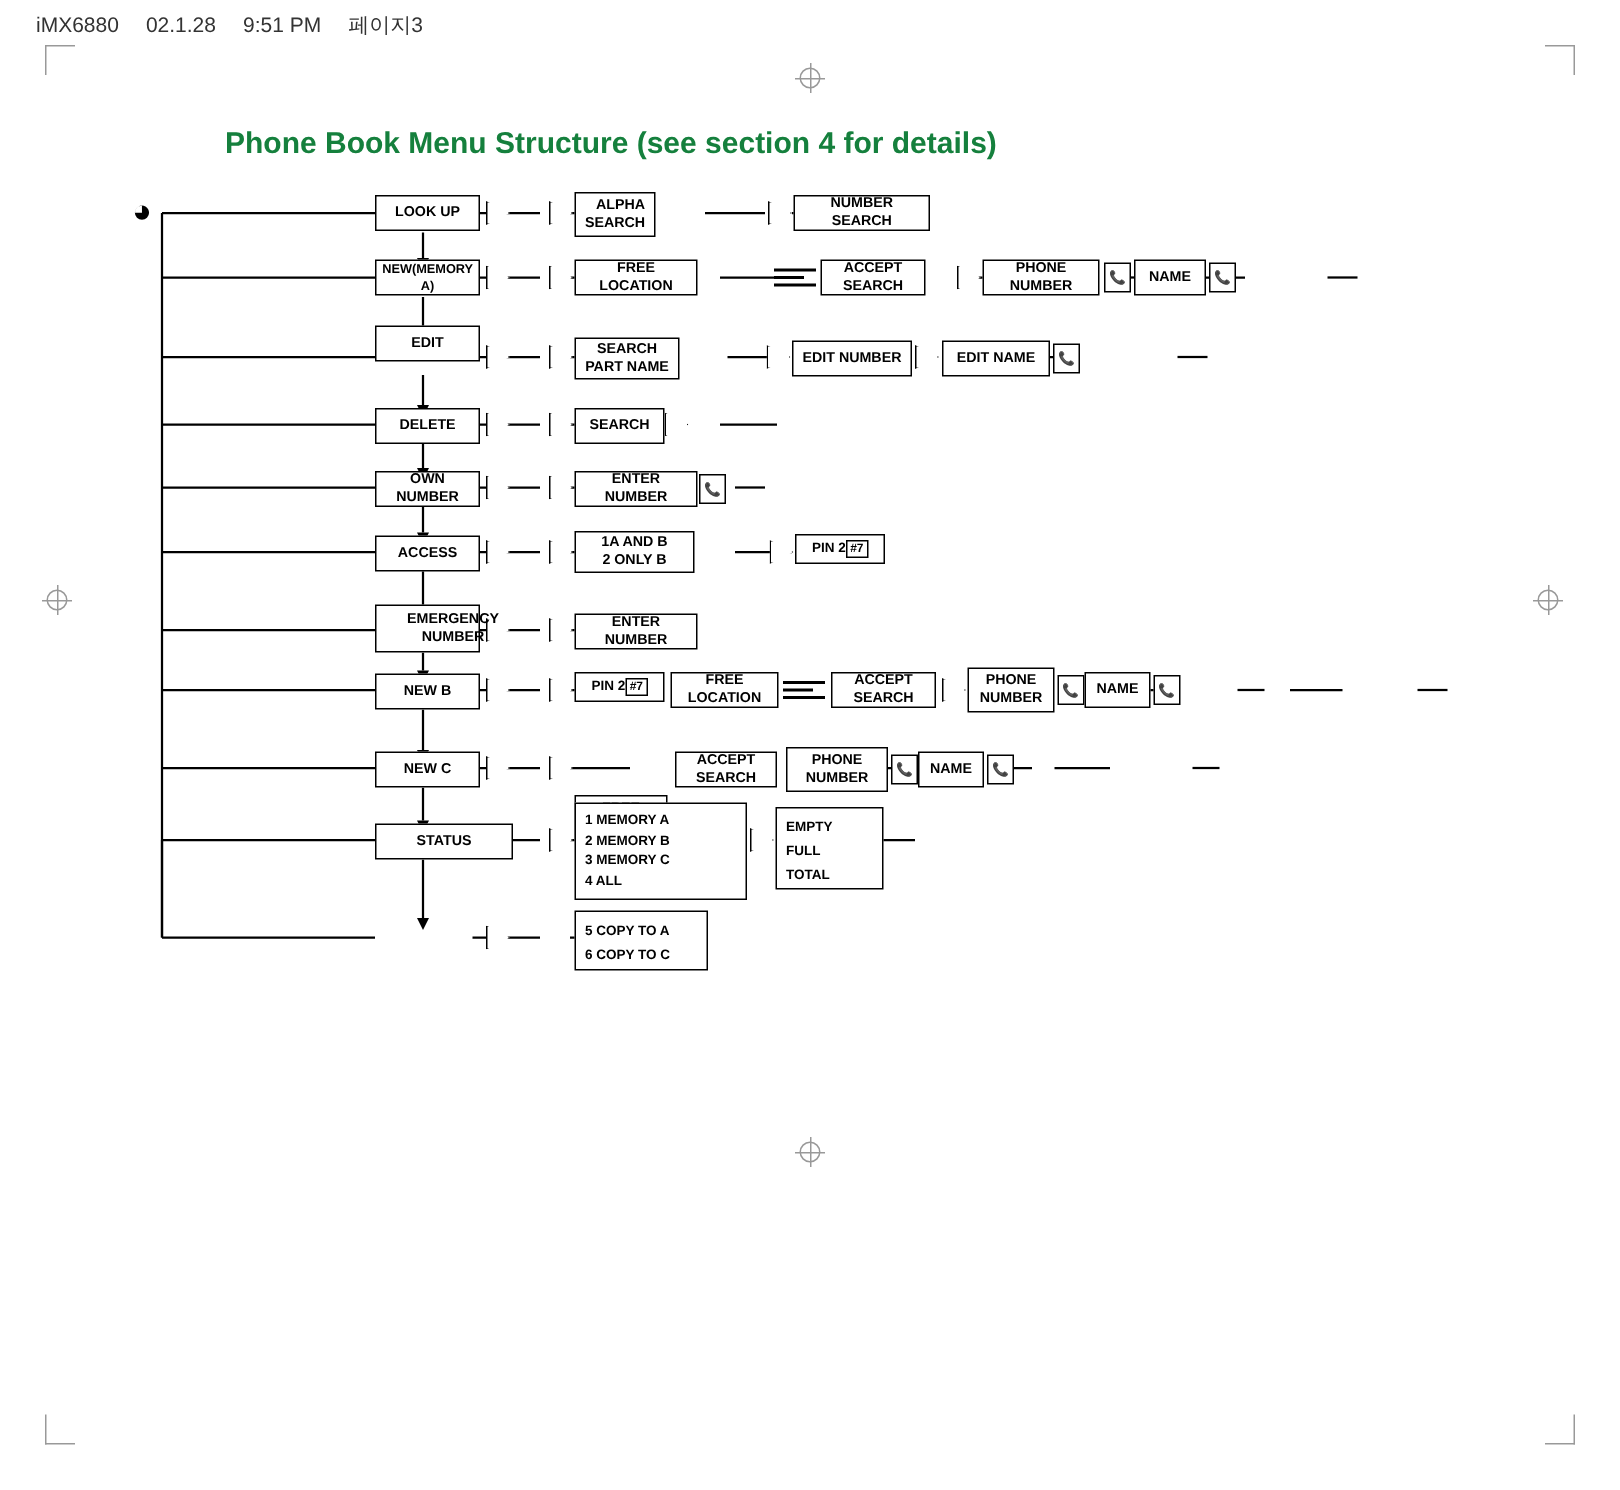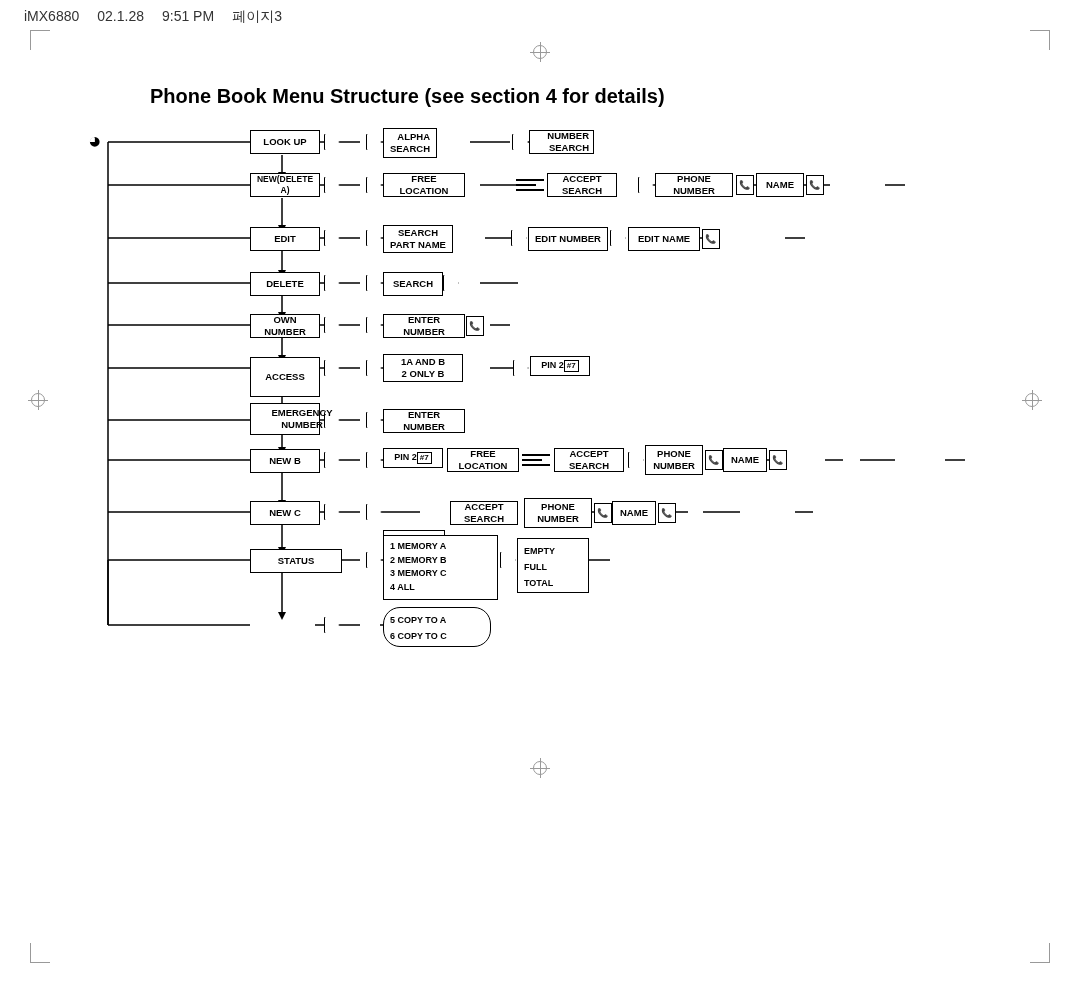--- a/index.html
+++ b/index.html
@@ -69,21 +69,21 @@
       transform: translate(-50%, -50%);
     }
 
     
     .main-title {
       position: absolute;
       top: 85px;
       left: 150px;
       font-size: 20px;
       font-weight: bold;
-      color: #000000;
+      color: #15803d;
     }
 
     
     .diagram {
       position: absolute;
       top: 120px;
       left: 50px;
       width: 980px;
       height: 580px;
     }
@@ -309,24 +309,24 @@
   <div style="position:absolute; left:274px; top:14px; width:16px; height:16px; background:#fff; border:1.5px solid #000; clip-path:polygon(0 0, 100% 50%, 0 100%);"></div>
 
   <div class="box" style="left:200px; top:10px; width:70px; height:24px;">LOOK UP</div>
 
   <div style="position:absolute; left:316px; top:14px; width:16px; height:16px; background:#fff; border:1.5px solid #000; clip-path:polygon(0 0, 100% 50%, 0 100%);"></div>
 
   <div class="box" style="left:333px; top:8px; width:54px; height:30px;text-align:right;">ALPHA<br>SEARCH</div>
 
   <div style="position:absolute; left:462px; top:14px; width:16px; height:16px; background:#fff; border:1.5px solid #000; clip-path:polygon(0 0, 100% 50%, 0 100%);"></div>
 
-  <div class="box" style="left:479px; top:10px; width:65px; height:24px;text-align:right;">NUMBER SEARCH</div>
+  <div class="box" style="left:479px; top:10px; width:91px; height:24px;">NUMBER SEARCH</div>
 
   <div style="position:absolute; left:274px; top:57px; width:16px; height:16px; background:#fff; border:1.5px solid #000; clip-path:polygon(0 0, 100% 50%, 0 100%);"></div>
-  <div class="box" style="left:200px; top:53px; width:70px; height:24px; font-size:8.5px;">NEW(DELETE  A)</div>
+  <div class="box" style="left:200px; top:53px; width:70px; height:24px; font-size:8.5px;">NEW(MEMORY  A)</div>
 
   <div style="position:absolute; left:316px; top:57px; width:16px; height:16px; background:#fff; border:1.5px solid #000; clip-path:polygon(0 0, 100% 50%, 0 100%);"></div>
   <div class="box" style="left:333px; top:53px; width:82px; height:24px;">FREE  LOCATION</div>
 
   <div style="position:absolute; left:466px; top:56px; width:28px; height:18px; display:flex; flex-direction:column; gap:3px; justify-content:center;">
     <div style="height:2px; background:#000; width:100%;"></div>
     <div style="height:2px; background:#000; width:70%;"></div>
     <div style="height:2px; background:#000; width:100%;"></div>
   </div>
 
@@ -335,21 +335,21 @@
   <div style="position:absolute; left:588px; top:57px; width:16px; height:16px; background:#fff; border:1.5px solid #000; clip-path:polygon(0 0, 100% 50%, 0 100%);"></div>
   <div class="box" style="left:605px; top:53px; width:78px; height:24px;">PHONE  NUMBER</div>
 
   <div style="position:absolute; left:686px; top:55px; width:18px; height:20px; border:1.5px solid #000; background:#fff; display:flex; align-items:center; justify-content:center; font-size:9px;">📞</div>
 
   <div class="box" style="left:706px; top:53px; width:48px; height:24px;">NAME</div>
 
   <div style="position:absolute; left:756px; top:55px; width:18px; height:20px; border:1.5px solid #000; background:#fff; display:flex; align-items:center; justify-content:center; font-size:9px;">📞</div>
 
   <div style="position:absolute; left:274px; top:110px; width:16px; height:16px; background:#fff; border:1.5px solid #000; clip-path:polygon(0 0, 100% 50%, 0 100%);"></div>
-  <div class="box" style="left:200px; top:107px; width:70px; height:24px;">EDIT</div>
+  <div class="box" style="left:200px; top:97px; width:70px; height:24px;">EDIT</div>
 
   <div style="position:absolute; left:316px; top:110px; width:16px; height:16px; background:#fff; border:1.5px solid #000; clip-path:polygon(0 0, 100% 50%, 0 100%);"></div>
   <div class="box" style="left:333px; top:105px; width:70px; height:28px;">SEARCH<br>PART NAME</div>
 
   <div style="position:absolute; left:461px; top:110px; width:16px; height:16px; background:#fff; border:1.5px solid #000; clip-path:polygon(0 0, 100% 50%, 0 100%);"></div>
 
   <div class="box" style="left:478px; top:107px; width:80px; height:24px;">EDIT NUMBER</div>
 
   <div style="position:absolute; left:560px; top:110px; width:16px; height:16px; background:#fff; border:1.5px solid #000; clip-path:polygon(0 0, 100% 50%, 0 100%);"></div>
 
@@ -367,21 +367,21 @@
 
   <div style="position:absolute; left:274px; top:197px; width:16px; height:16px; background:#fff; border:1.5px solid #000; clip-path:polygon(0 0, 100% 50%, 0 100%);"></div>
   <div class="box" style="left:200px; top:194px; width:70px; height:24px;">OWN NUMBER</div>
 
   <div style="position:absolute; left:316px; top:197px; width:16px; height:16px; background:#fff; border:1.5px solid #000; clip-path:polygon(0 0, 100% 50%, 0 100%);"></div>
   <div class="box" style="left:333px; top:194px; width:82px; height:24px;">ENTER NUMBER</div>
 
   <div style="position:absolute; left:416px; top:196px; width:18px; height:20px; border:1.5px solid #000; background:#fff; display:flex; align-items:center; justify-content:center; font-size:9px;">📞</div>
 
   <div style="position:absolute; left:274px; top:240px; width:16px; height:16px; background:#fff; border:1.5px solid #000; clip-path:polygon(0 0, 100% 50%, 0 100%);"></div>
-  <div class="box" style="left:200px; top:237px; width:70px; height:40px;">ACCESS</div>
+  <div class="box" style="left:200px; top:237px; width:70px; height:24px;">ACCESS</div>
 
   <div style="position:absolute; left:316px; top:240px; width:16px; height:16px; background:#fff; border:1.5px solid #000; clip-path:polygon(0 0, 100% 50%, 0 100%);"></div>
   <div class="box" style="left:333px; top:234px; width:80px; height:28px;">1A AND B<br>2  ONLY  B</div>
 
   <div style="position:absolute; left:463px; top:240px; width:16px; height:16px; background:#fff; border:1.5px solid #000; clip-path:polygon(0 0, 100% 50%, 0 100%);"></div>
 
   <div class="box" style="left:480px; top:236px; width:60px; height:20px; font-size:9px;">PIN 2 <span style="border:1px solid #000; padding:0 2px; font-size:8px;">#7</span></div>
 
   <div style="position:absolute; left:274px; top:292px; width:16px; height:16px; background:#fff; border:1.5px solid #000; clip-path:polygon(0 0, 100% 50%, 0 100%);"></div>
   <div class="box" style="left:200px; top:283px; width:70px; height:32px;padding-left:38px;">EMERGENCY<br>NUMBER</div>
@@ -444,18 +444,18 @@
 
   <div style="position:absolute; left:450px; top:432px; width:16px; height:16px; background:#fff; border:1.5px solid #000; clip-path:polygon(0 0, 100% 50%, 0 100%);"></div>
 
   <div class="box" style="left:467px; top:418px; width:72px; height:55px; font-size:9px; justify-content:flex-start; align-items:flex-start; flex-direction:column; padding:4px 6px; line-height:1.8;">
     <span>EMPTY</span>
     <span>FULL</span>
     <span>TOTAL</span>
   </div>
 
   <div style="position:absolute; left:274px; top:497px; width:16px; height:16px; background:#fff; border:1.5px solid #000; clip-path:polygon(0 0, 100% 50%, 0 100%);"></div>
-  <div class="box" style="left:333px; top:487px; width:108px; height:40px; font-size:9px; justify-content:flex-start; align-items:flex-start; flex-direction:column; padding:4px 6px; line-height:1.8;border-radius:17px;">
+  <div class="box" style="left:333px; top:487px; width:89px; height:40px; font-size:9px; justify-content:flex-start; align-items:flex-start; flex-direction:column; padding:4px 6px; line-height:1.8;">
     <span>5  COPY TO A</span>
     <span>6  COPY TO C</span>
   </div>
 
 </div>
 
 </body></html>

